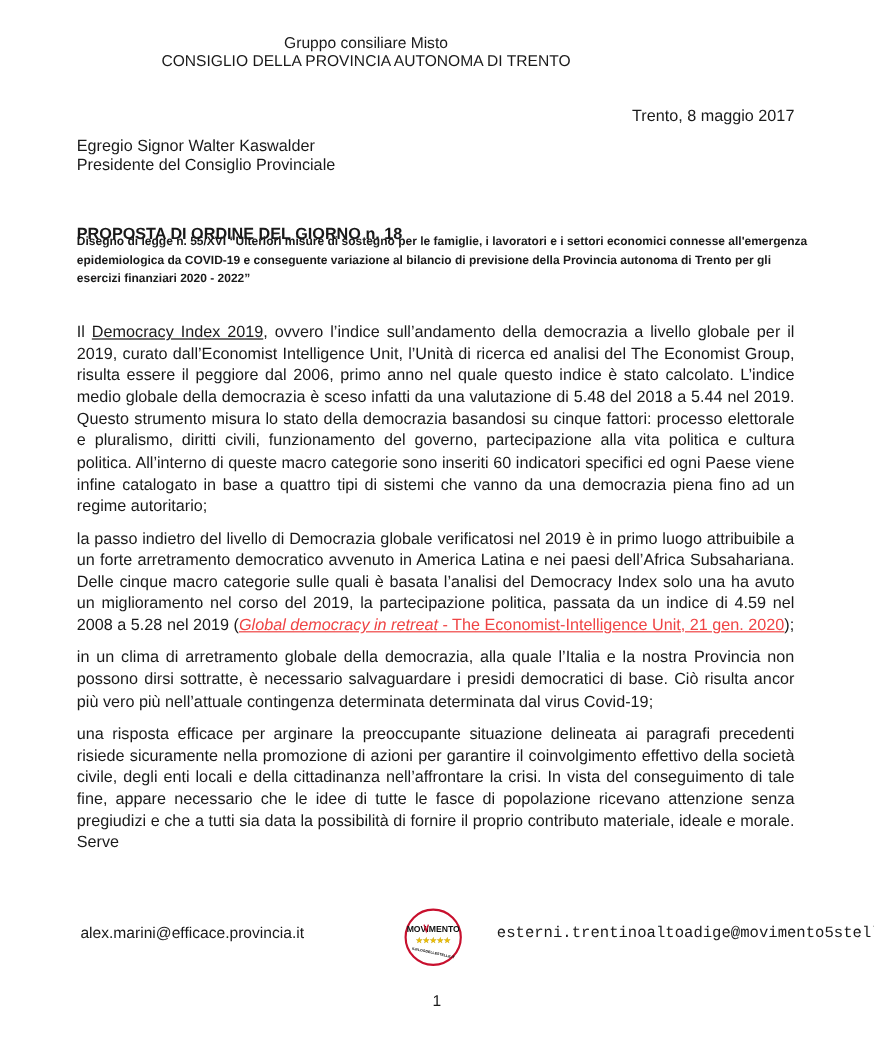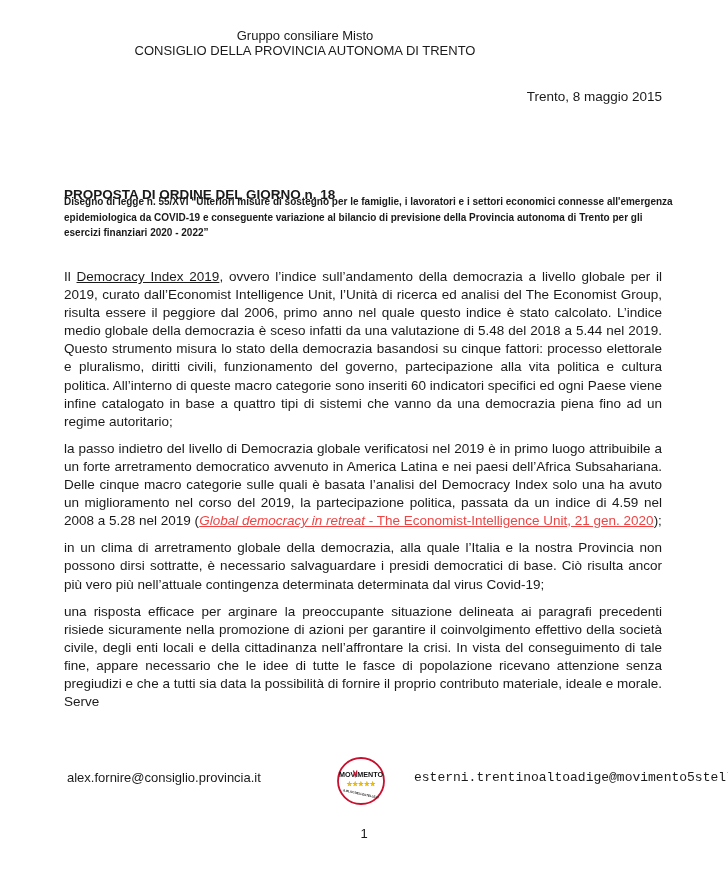--- a/index.html
+++ b/index.html
@@ -126,38 +126,42 @@
 </head>
 <body>
 
 <div class="page">
 
   <div class="header-block">
     <div>Gruppo consiliare Misto</div>
     <div>CONSIGLIO DELLA PROVINCIA AUTONOMA DI TRENTO</div>
   </div>
 
-  <div class="date">Trento, 8 maggio 2015</div>
+  <div class="date">Trento, 8 maggio 2017</div>
 
+  <div class="recipient">
+    <div>Egregio Signor Walter Kaswalder</div>
+    <div>Presidente del Consiglio Provinciale</div>
+  </div>
 
   <div class="proposal-title">PROPOSTA DI ORDINE DEL GIORNO n. 18</div>
 
   <div class="bill-title">Disegno di legge n. 55/XVI “Ulteriori misure di sostegno per le famiglie, i lavoratori e i settori economici connesse all'emergenza epidemiologica da COVID-19 e conseguente variazione al bilancio di previsione della Provincia autonoma di Trento per gli esercizi finanziari 2020 - 2022”</div>
 
   <div class="body-text">
     <p class="first"><span>Il </span><a class="ul-link">Democracy Index 2019</a><span>, ovvero l’indice sull’andamento della democrazia a livello globale per il 2019, curato dall’Economist Intelligence Unit, l’Unità di ricerca ed analisi del The Economist Group, risulta essere il peggiore dal 2006, primo anno nel quale questo indice è stato calcolato. L’indice medio globale della democrazia è sceso infatti da una valutazione di 5.48 del 2018 a 5.44 nel 2019. Questo strumento misura lo stato della democrazia basandosi su cinque fattori: processo elettorale e pluralismo, diritti civili, funzionamento del governo, partecipazione alla vita politica e cultura politica. All’interno di queste macro categorie sono inseriti 60 indicatori specifici ed ogni Paese viene infine catalogato in base a quattro tipi di sistemi che vanno da una democrazia piena fino ad un regime autoritario;</span></p>
 
     <p><span>la passo indietro del livello di Democrazia globale verificatosi nel 2019 è in primo luogo attribuibile a un forte arretramento democratico avvenuto in America Latina e nei paesi dell’Africa Subsahariana. Delle cinque macro categorie sulle quali è basata l’analisi del Democracy Index solo una ha avuto un miglioramento nel corso del 2019, la partecipazione politica, passata da un indice di 4.59 nel 2008 a 5.28 nel 2019 (</span><a class="citation"><span class="it">Global democracy in retreat</span><span> - The Economist-Intelligence Unit, 21 gen. 2020</span></a><span>);</span></p>
 
     <p><span>in un clima di arretramento globale della democrazia, alla quale l’Italia e la nostra Provincia non possono dirsi sottratte, è necessario salvaguardare i presidi democratici di base. Ciò risulta ancor più vero più nell’attuale contingenza determinata determinata dal virus Covid-19;</span></p>
 
     <p class="last-line-justify"><span>una risposta efficace per arginare la preoccupante situazione delineata ai paragrafi precedenti risiede sicuramente nella promozione di azioni per garantire il coinvolgimento effettivo della società civile, degli enti locali e della cittadinanza nell’affrontare la crisi. In vista del conseguimento di tale fine, appare necessario che le idee di tutte le fasce di popolazione ricevano attenzione senza pregiudizi e che a tutti sia data la possibilità di fornire il proprio contributo materiale, ideale e morale. Serve</span></p>
   </div>
 
-  <div class="footer-left">alex.fornire@consiglio.provincia.it</div>
+  <div class="footer-left">alex.marini@efficace.provincia.it</div>
 
   <div class="logo">
     <svg width="50" height="52" viewBox="0 0 50 52" xmlns="http://www.w3.org/2000/svg">
       <circle cx="25" cy="26" r="23" fill="#ffffff" stroke="#c8102e" stroke-width="1.8"></circle>
       <text x="25" y="22" text-anchor="middle" font-family="Liberation Sans, sans-serif" font-weight="bold" font-size="7.2" fill="#111">MOVIMENTO</text>
       <path d="M17.4 15.5 L19.2 21 L21 15.5" fill="none" stroke="#c8102e" stroke-width="1.2"></path>
       <text x="25" y="31" text-anchor="middle" font-family="DejaVu Sans, sans-serif" font-size="6.5" fill="#f2c200" stroke="#b38f00" stroke-width="0.2">★★★★★</text>
       <text x="25" y="40" text-anchor="middle" font-family="Liberation Sans, sans-serif" font-weight="bold" font-size="3" fill="#111" transform="rotate(12 25 40)">ILBLOGDELLESTELLE.IT</text>
     </svg>
   </div>

